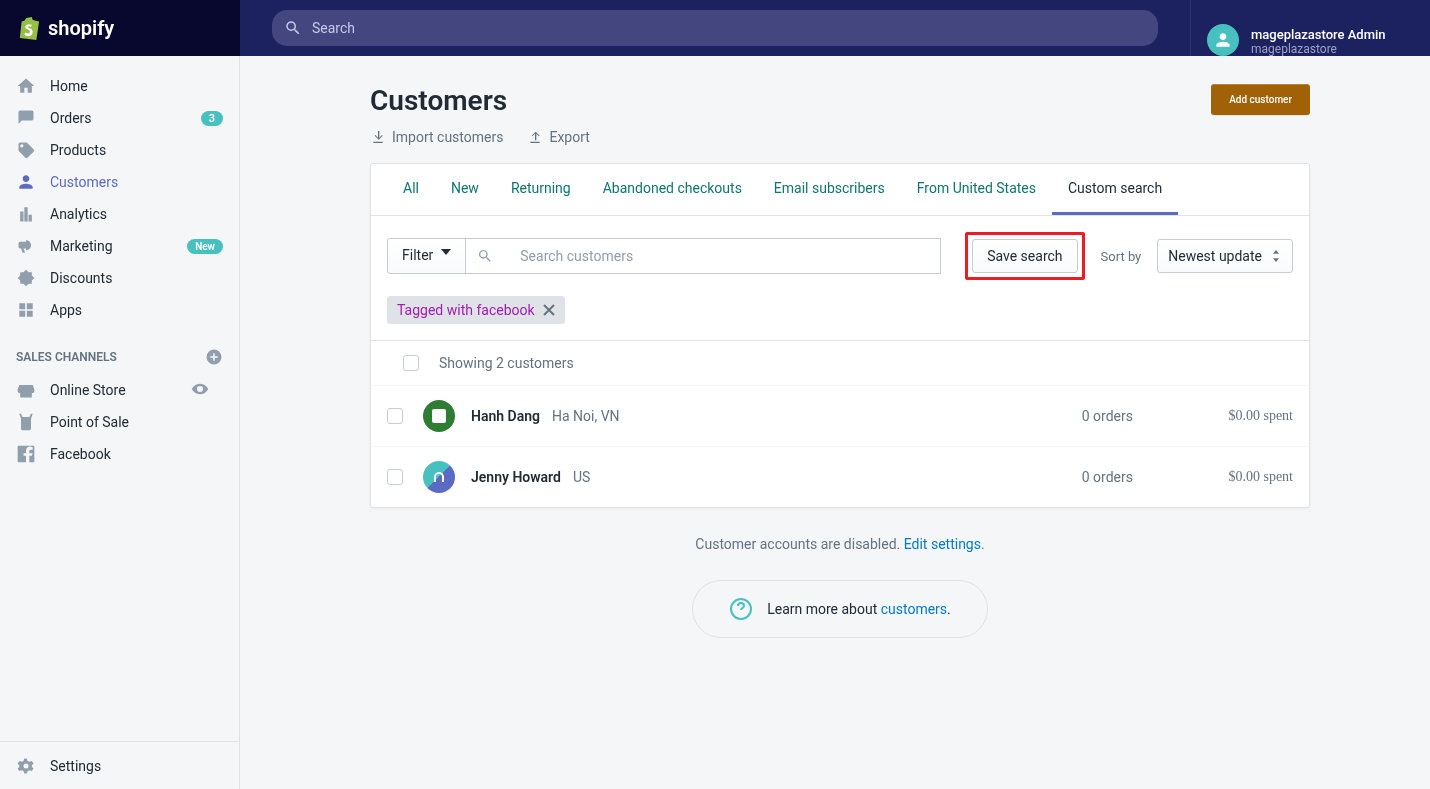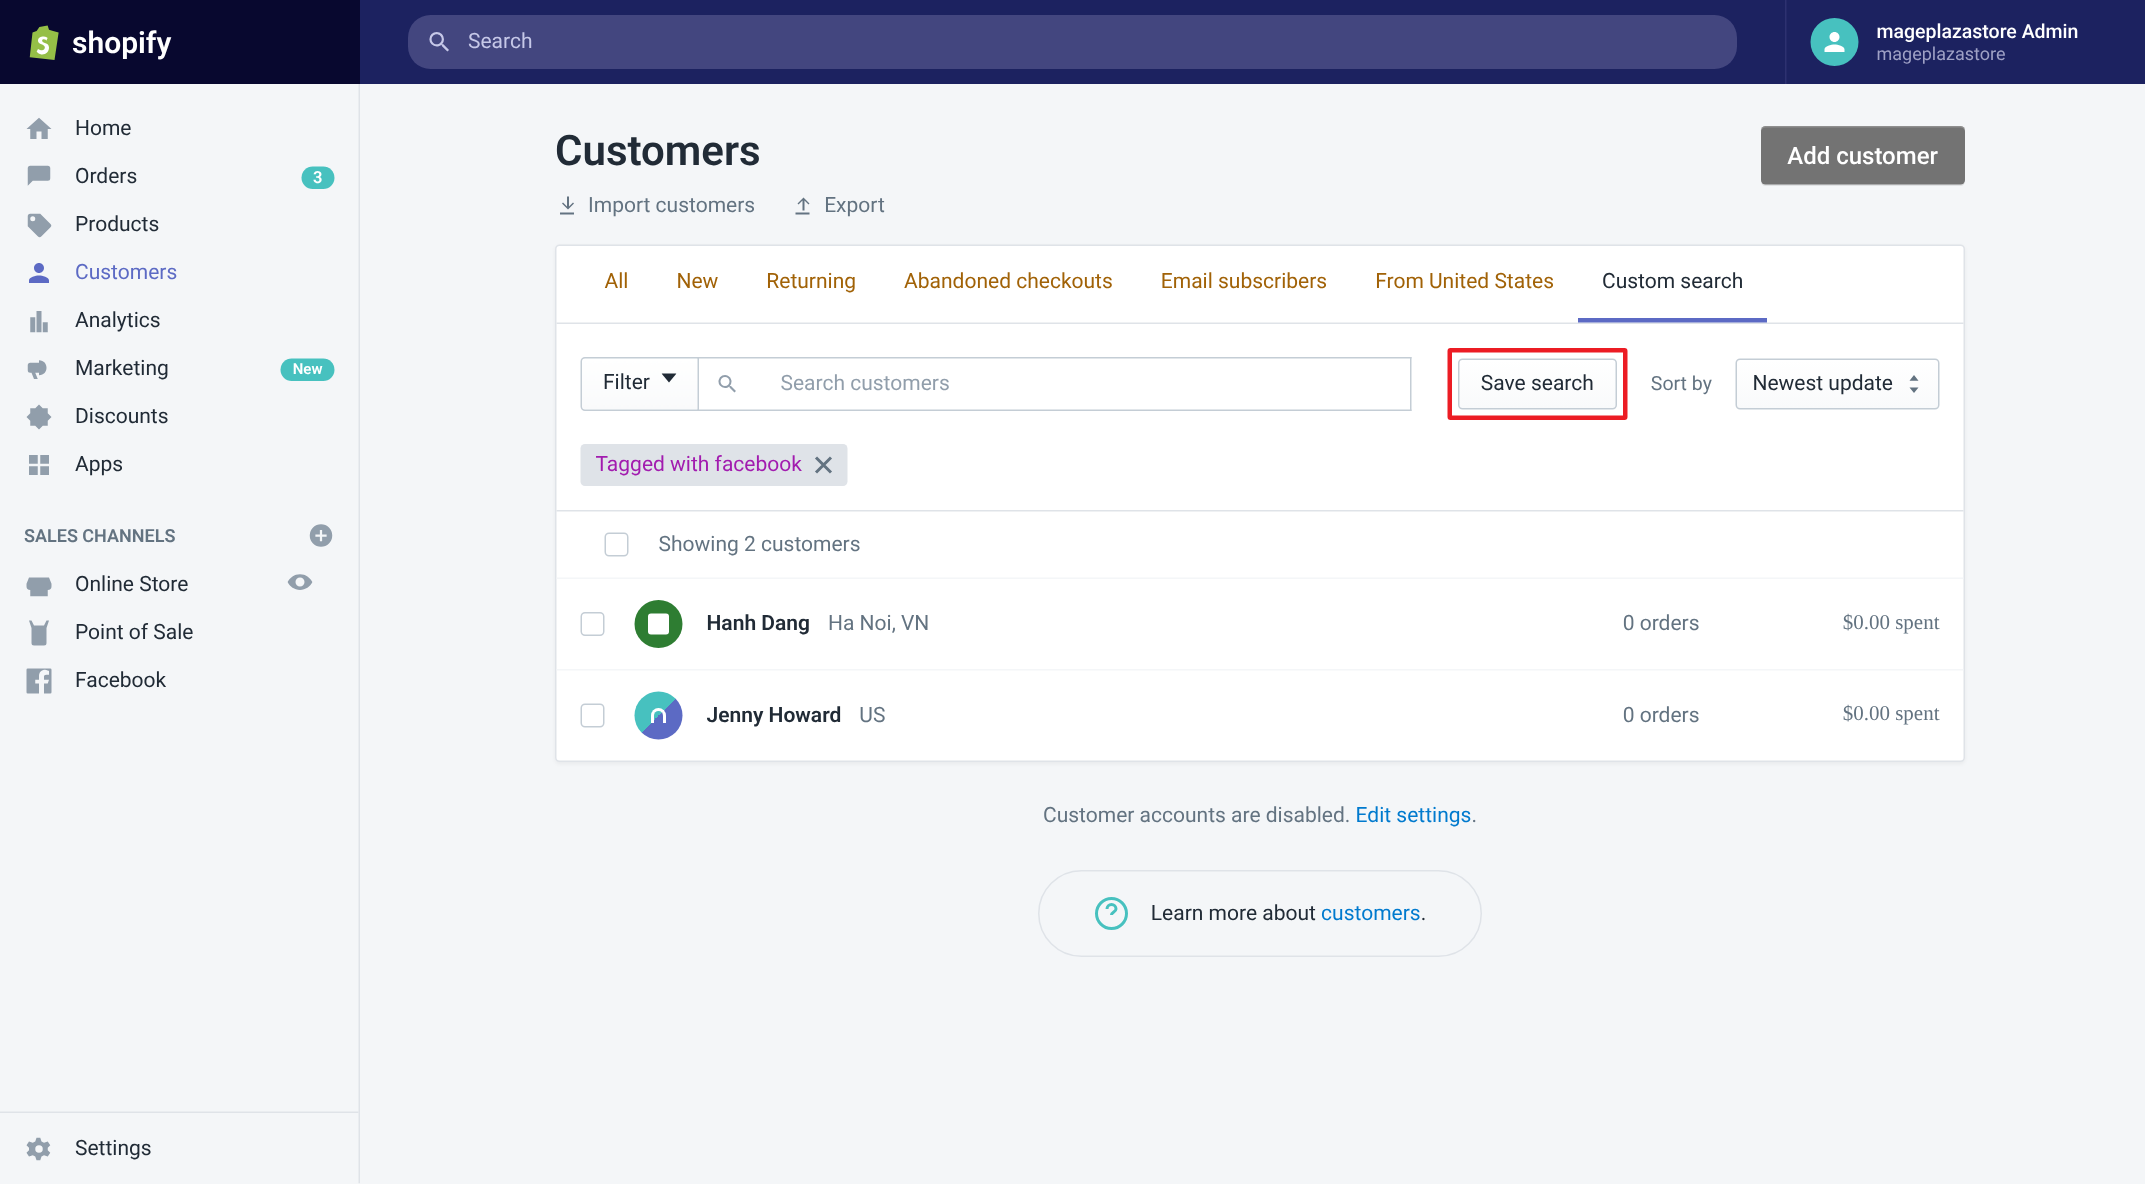--- a/index.html
+++ b/index.html
@@ -5,21 +5,21 @@
 * { margin:0; padding:0; box-sizing:border-box; font-family:-apple-system,BlinkMacSystemFont,"Segoe UI",Roboto,sans-serif; }
 body { background:#f4f6f8; width:1430px; height:789px; overflow:hidden; }
 .topbar { height:56px; background:#1c2260; display:flex; align-items:center; }
 .logo { width:240px; height:56px; background:#08082f; display:flex; align-items:center; padding-left:18px; color:#fff; font-weight:600; font-size:20px; }
 .logo svg { margin-right:8px; }
 .search-wrap { flex:1; display:flex; align-items:center; padding:0 32px; }
 .search-box { flex:1; height:36px; background:#43467f; border-radius:15px; display:flex; align-items:center; padding:0 12px; }
 .search-box svg { fill:#c6c8e8; margin-right:10px; }
 .search-box input { background:transparent; border:none; outline:none; color:#fff; font-size:14px; flex:1; }
 .search-box input::placeholder { color:#c6c8e8; }
-.user-area { width:240px; height:56px; border-left:1px solid #2d3170; display:flex; align-items:center; padding:0 16px; }
+.user-area { width:240px; height:56px; border-left:1px solid #2d3170; display:flex; align-items:flex-end; padding:0 16px; }
 .avatar-top { width:32px; height:32px; border-radius:50%; background:#47c1bf; display:flex; align-items:center; justify-content:center; margin-right:12px; }
 .avatar-top svg { fill:#fff; }
 .user-name { color:#fff; font-size:13px; font-weight:500; }
 .user-sub { color:#9fa1c5; font-size:12px; }
 .layout { display:flex; height:calc(789px - 56px); }
 .sidebar { width:240px; background:#f4f6f8; border-right:1px solid #dfe3e8; display:flex; flex-direction:column; padding-top:14px; }
 .nav-item { display:flex; align-items:center; height:32px; padding:0 16px; font-size:14px; color:#212b36; cursor:pointer; position:relative; }
 .nav-item.active { color:#5c6ac4; }
 .nav-item svg { width:20px; height:20px; margin-right:14px; fill:#919eab; }
 .nav-item.active svg { fill:#5c6ac4; }
@@ -29,24 +29,24 @@
 .nav-section svg { width:18px; height:18px; fill:#919eab; }
 .spacer { flex:1; }
 .nav-settings { border-top:1px solid #dfe3e8; display:flex; align-items:center; height:48px; padding:0 16px; font-size:14px; color:#212b36; cursor:pointer; }
 .nav-settings svg { width:20px; height:20px; margin-right:14px; fill:#919eab; }
 .main { flex:1; padding:28px 120px 28px 130px; overflow:auto; }
 .page-head { display:flex; align-items:flex-start; justify-content:space-between; margin-bottom:18px; }
 .page-title { font-size:28px; font-weight:600; color:#212b36; margin-bottom:12px; }
 .page-actions { display:flex; gap:24px; }
 .page-action { display:flex; align-items:center; font-size:14px; color:#637381; cursor:pointer; }
 .page-action svg { width:16px; height:16px; margin-right:6px; fill:#637381; }
-.btn-primary { background:#737373; color:#fff; border:none; border-radius:3px; padding:10px 18px; font-size:16px; font-weight:500; cursor:pointer; box-shadow:inset 0 1px 0 rgba(255,255,255,.2),0 1px 0 rgba(0,0,0,.08); }
+.btn-primary { background:#a16207; color:#fff; border:none; border-radius:3px; padding:10px 18px; font-size:10px; font-weight:500; cursor:pointer; box-shadow:inset 0 1px 0 rgba(255,255,255,.2),0 1px 0 rgba(0,0,0,.08); }
 .card { background:#fff; border:1px solid #dfe3e8; border-radius:3px; box-shadow:0 1px 3px rgba(0,0,0,.05); }
 .tabs { display:flex; border-bottom:1px solid #dfe3e8; padding:0 16px; }
-.tab { padding:16px; font-size:14px; color:#a16207; cursor:pointer; border-bottom:3px solid transparent; }
+.tab { padding:16px; font-size:14px; color:#0f766e; cursor:pointer; border-bottom:3px solid transparent; }
 .tab.active { color:#212b36; border-bottom-color:#5c6ac4; }
 .filter-row { display:flex; align-items:center; padding:16px; gap:16px; }
 .filter-btn { border:1px solid #c4cdd5; border-radius:3px 0 0 3px; padding:8px 14px; font-size:14px; color:#212b36; cursor:pointer; display:flex; align-items:flex-start; background:linear-gradient(#fff,#f9fafb); }
 .filter-btn svg { width:10px; height:10px; margin-left:8px; fill:#212b36; }
 .search-customers { flex:1; border:1px solid #c4cdd5; border-left:none; height:36px; display:flex; align-items:center; padding:0 12px; margin-left:-1px; }
 .search-customers svg { width:16px; height:16px; fill:#919eab; margin-right:8px; }
 .search-customers input { border:none; outline:none; font-size:14px; flex:1;margin-left:19px; }
 .search-customers input::placeholder { color:#919eab; }
 .save-search-btn { border:1px solid #c4cdd5; border-radius:3px; padding:8px 14px; font-size:14px; color:#212b36; cursor:pointer; background:linear-gradient(#fff,#f9fafb); }
 .save-highlight { border:3px solid #ec1c24; padding:4px; border-radius:2px; margin-left:8px; }

